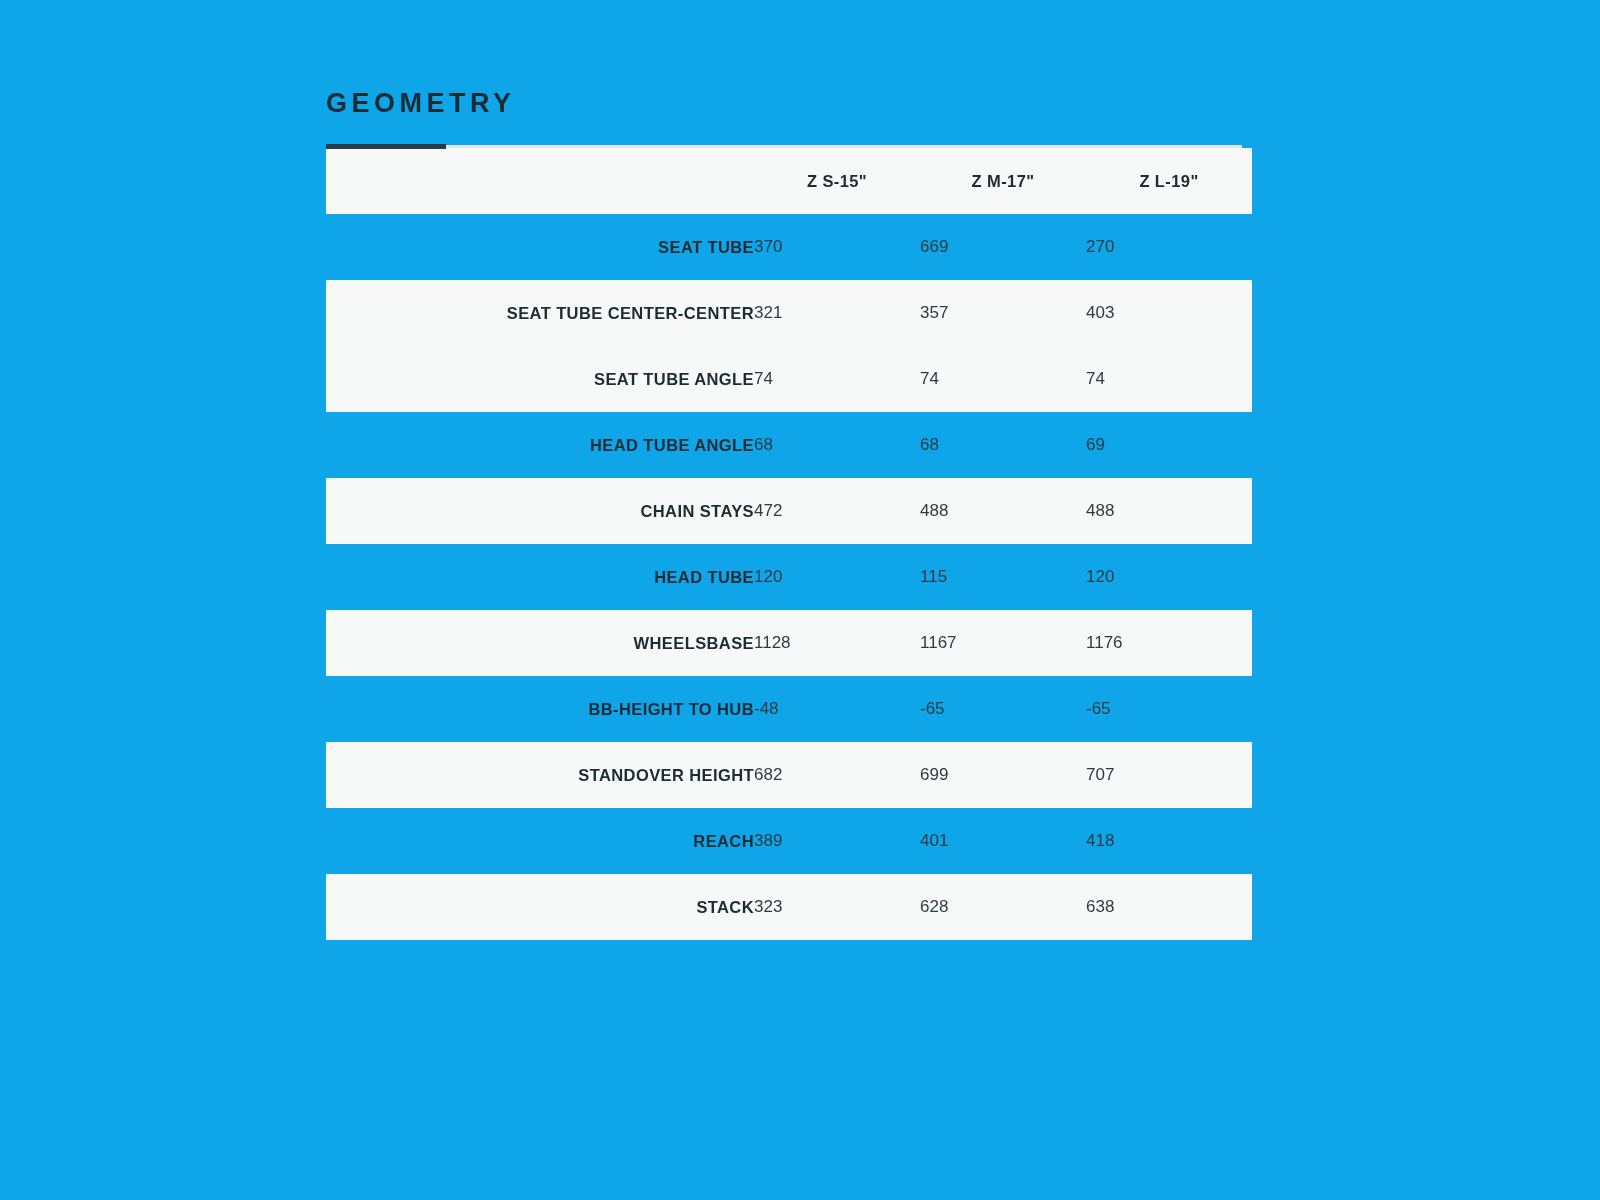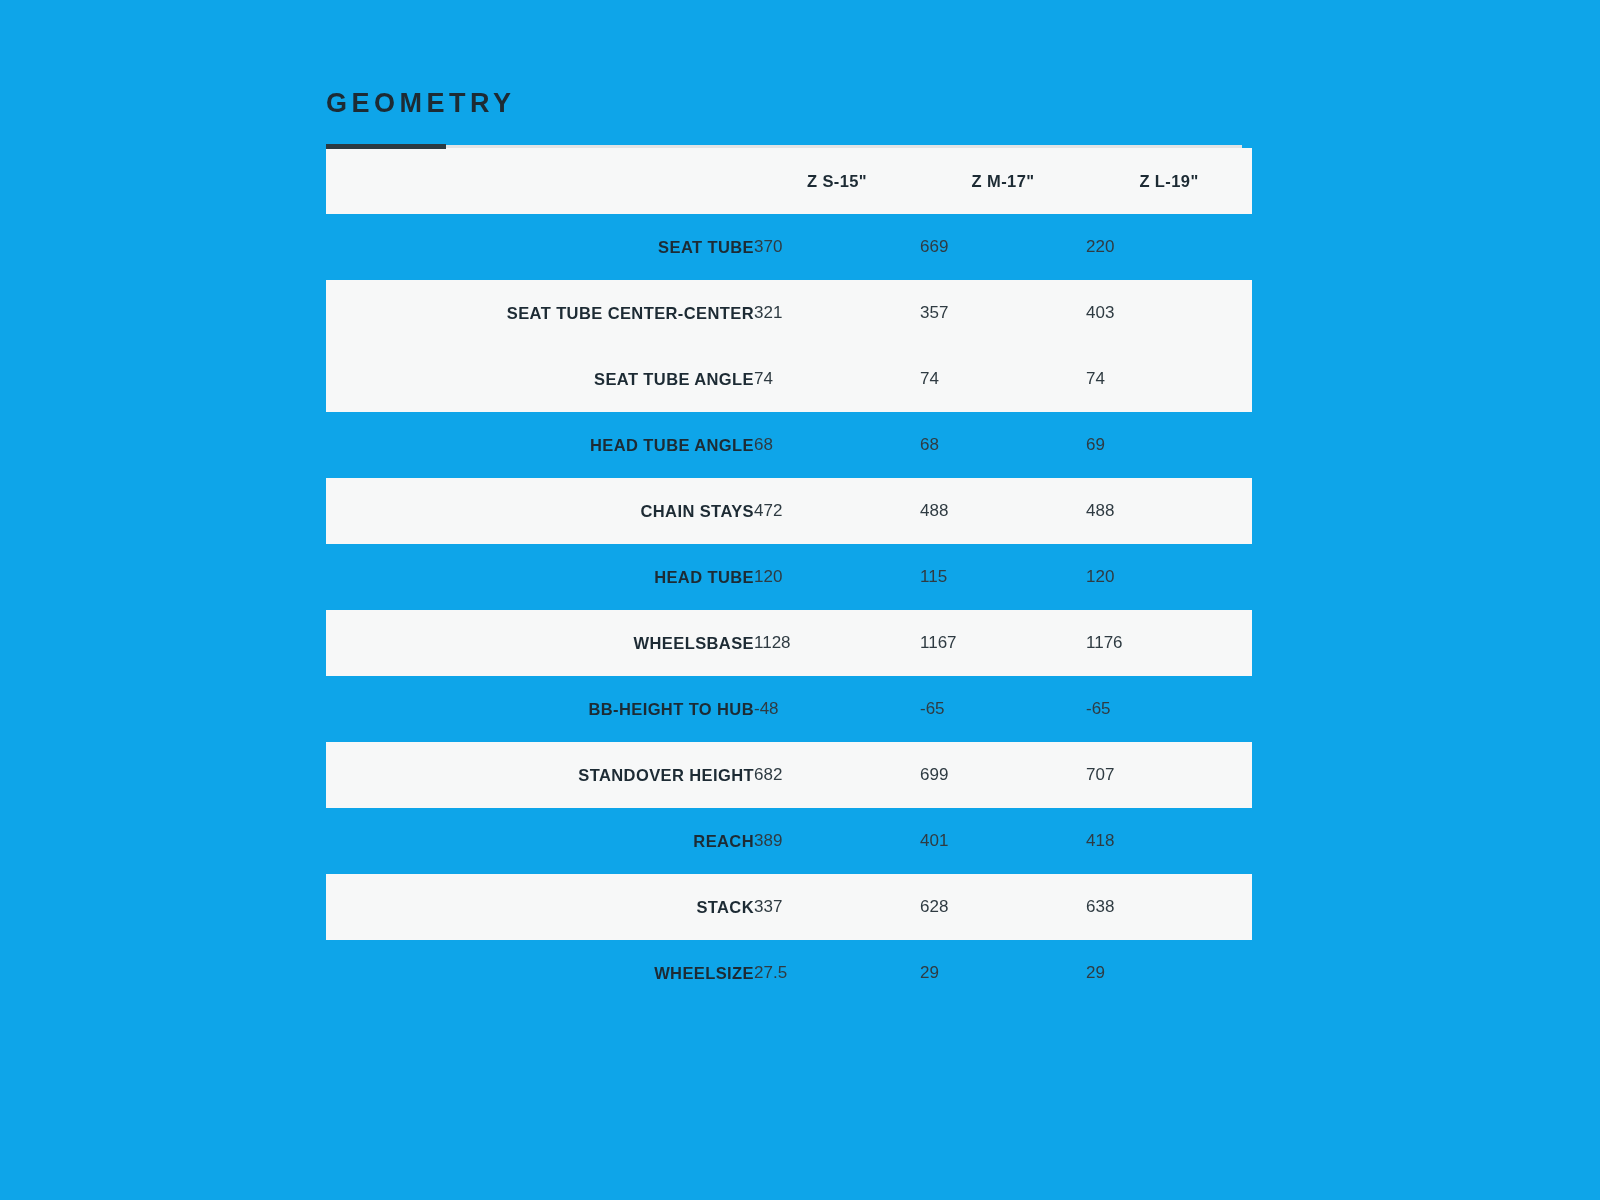--- a/index.html
+++ b/index.html
@@ -118,21 +118,21 @@
           <th class="size-col">Z S-15"</th>
           <th class="size-col">Z M-17"</th>
           <th class="size-col">Z L-19"</th>
         </tr>
       </thead>
       <tbody>
         <tr>
           <td class="row-label">SEAT TUBE</td>
           <td class="value">370</td>
           <td class="value">669</td>
-          <td class="value">220</td>
+          <td class="value">270</td>
         </tr>
         <tr class="alt">
           <td class="row-label">SEAT TUBE CENTER-CENTER</td>
           <td class="value">321</td>
           <td class="value">357</td>
           <td class="value">403</td>
         </tr>
         <tr class="alt">
           <td class="row-label">SEAT TUBE ANGLE</td>
           <td class="value">74</td>
@@ -176,27 +176,21 @@
           <td class="value">707</td>
         </tr>
         <tr>
           <td class="row-label">REACH</td>
           <td class="value">389</td>
           <td class="value">401</td>
           <td class="value">418</td>
         </tr>
         <tr class="alt">
           <td class="row-label">STACK</td>
-          <td class="value">337</td>
+          <td class="value">323</td>
           <td class="value">628</td>
           <td class="value">638</td>
-        </tr>
-        <tr>
-          <td class="row-label">WHEELSIZE</td>
-          <td class="value">27.5</td>
-          <td class="value">29</td>
-          <td class="value">29</td>
         </tr>
       </tbody>
     </table>
 
   </div>
 </div>
 
 </body></html>

